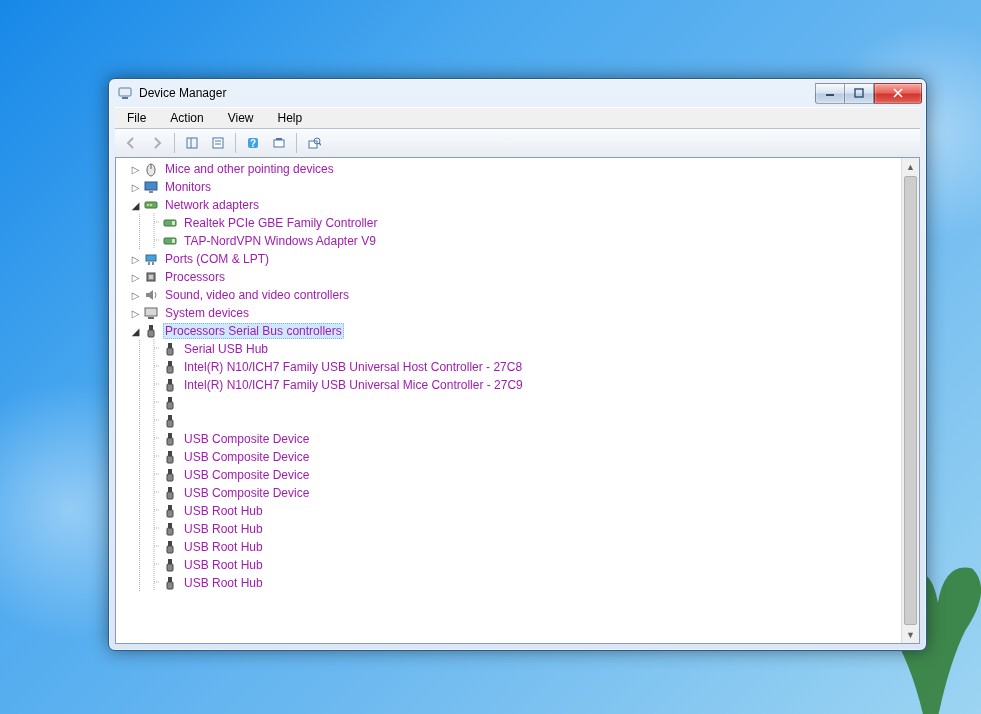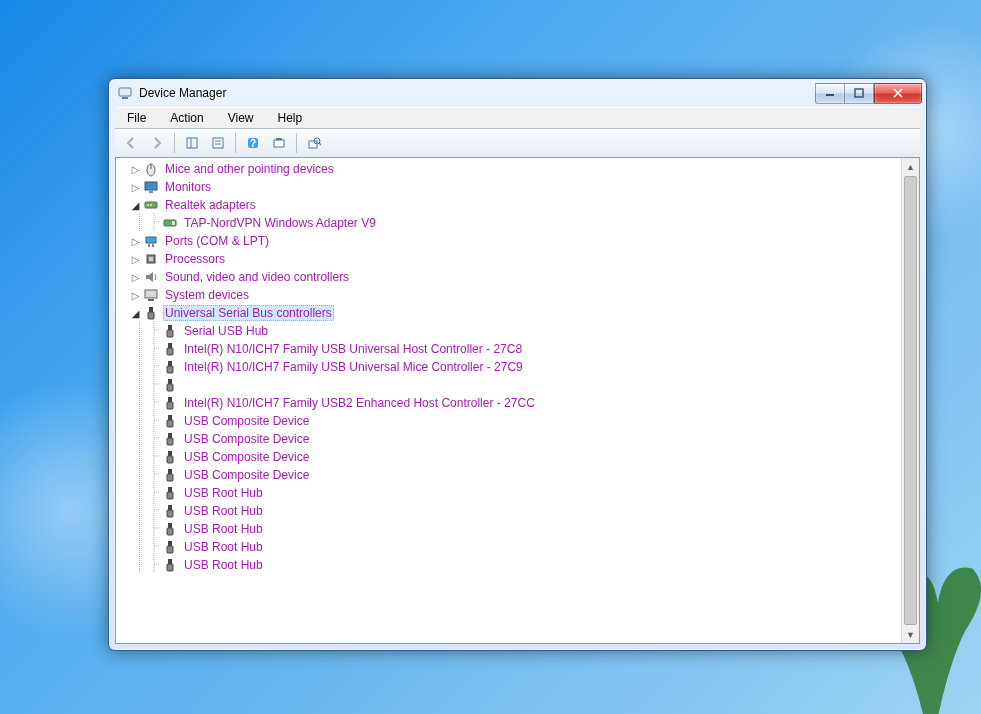--- a/index.html
+++ b/index.html
@@ -307,21 +307,36 @@
         <div class="tree-row">
           <span class="indent" style="width: 14px; height: 18px;"></span>
           <span class="tog" style="color: rgb(51, 51, 51);">◢</span>
           <span class="ico">
             <svg width="16" height="16">
               <rect x="2" y="5" width="12" height="6" rx="1" fill="#6aa86a" stroke="#3a7a3a"></rect>
               <circle cx="5" cy="8" r="1" fill="#ffea66"></circle>
               <circle cx="8" cy="8" r="1" fill="#ffea66"></circle>
             </svg>
           </span>
-          <span class="lbl">Realtek adapters</span>
+          <span class="lbl">Network adapters</span>
+        </div>
+        <div class="tree-row">
+          <span class="indent" style="width: 14px; height: 18px;"></span>
+          <span class="indent dotline" style="width: 19px; height: 18px;"></span>
+          <span class="tog"><svg width="11" height="18">
+              <line x1="5" y1="0" x2="5" y2="18" stroke="#b0b0b0" stroke-dasharray="1,1"></line>
+              <line x1="5" y1="9" x2="11" y2="9" stroke="#b0b0b0" stroke-dasharray="1,1"></line>
+            </svg></span>
+          <span class="ico">
+            <svg width="16" height="16">
+              <rect x="2" y="5" width="12" height="6" rx="1" fill="#6aa86a" stroke="#3a7a3a"></rect>
+              <rect x="10" y="6" width="3" height="4" fill="#cfe8cf"></rect>
+            </svg>
+          </span>
+          <span class="lbl">Realtek PCIe GBE Family Controller</span>
         </div>
         <div class="tree-row">
           <span class="indent" style="width: 14px; height: 18px;"></span>
           <span class="indent dotline" style="width: 19px; height: 18px;"></span>
           <span class="tog"><svg width="11" height="18">
               <line x1="5" y1="0" x2="5" y2="18" stroke="#b0b0b0" stroke-dasharray="1,1"></line>
               <line x1="5" y1="9" x2="11" y2="9" stroke="#b0b0b0" stroke-dasharray="1,1"></line>
             </svg></span>
           <span class="ico">
             <svg width="16" height="16">
@@ -378,21 +393,21 @@
         </div>
         <div class="tree-row selected">
           <span class="indent" style="width: 14px; height: 18px;"></span>
           <span class="tog" style="color: rgb(51, 51, 51);">◢</span>
           <span class="ico">
             <svg width="16" height="16">
               <rect x="6" y="2" width="4" height="5" fill="#444"></rect>
               <rect x="5" y="7" width="6" height="7" rx="1" fill="#888" stroke="#444"></rect>
             </svg>
           </span>
-          <span class="lbl">Universal Serial Bus controllers</span>
+          <span class="lbl">Processors Serial Bus controllers</span>
         </div>
         <div class="tree-row">
           <span class="indent" style="width: 14px; height: 18px;"></span>
           <span class="indent dotline" style="width: 19px; height: 18px;"></span>
           <span class="tog"><svg width="11" height="18">
               <line x1="5" y1="0" x2="5" y2="18" stroke="#b0b0b0" stroke-dasharray="1,1"></line>
               <line x1="5" y1="9" x2="11" y2="9" stroke="#b0b0b0" stroke-dasharray="1,1"></line>
             </svg></span>
           <span class="ico">
             <svg width="16" height="16">
@@ -452,21 +467,20 @@
           <span class="tog"><svg width="11" height="18">
               <line x1="5" y1="0" x2="5" y2="18" stroke="#b0b0b0" stroke-dasharray="1,1"></line>
               <line x1="5" y1="9" x2="11" y2="9" stroke="#b0b0b0" stroke-dasharray="1,1"></line>
             </svg></span>
           <span class="ico">
             <svg width="16" height="16">
               <rect x="6" y="2" width="4" height="5" fill="#444"></rect>
               <rect x="5" y="7" width="6" height="7" rx="1" fill="#888" stroke="#444"></rect>
             </svg>
           </span>
-          <span class="lbl">Intel(R) N10/ICH7 Family USB2 Enhanced Host Controller - 27CC</span>
         </div>
         <div class="tree-row">
           <span class="indent" style="width: 14px; height: 18px;"></span>
           <span class="indent dotline" style="width: 19px; height: 18px;"></span>
           <span class="tog"><svg width="11" height="18">
               <line x1="5" y1="0" x2="5" y2="18" stroke="#b0b0b0" stroke-dasharray="1,1"></line>
               <line x1="5" y1="9" x2="11" y2="9" stroke="#b0b0b0" stroke-dasharray="1,1"></line>
             </svg></span>
           <span class="ico">
             <svg width="16" height="16">

